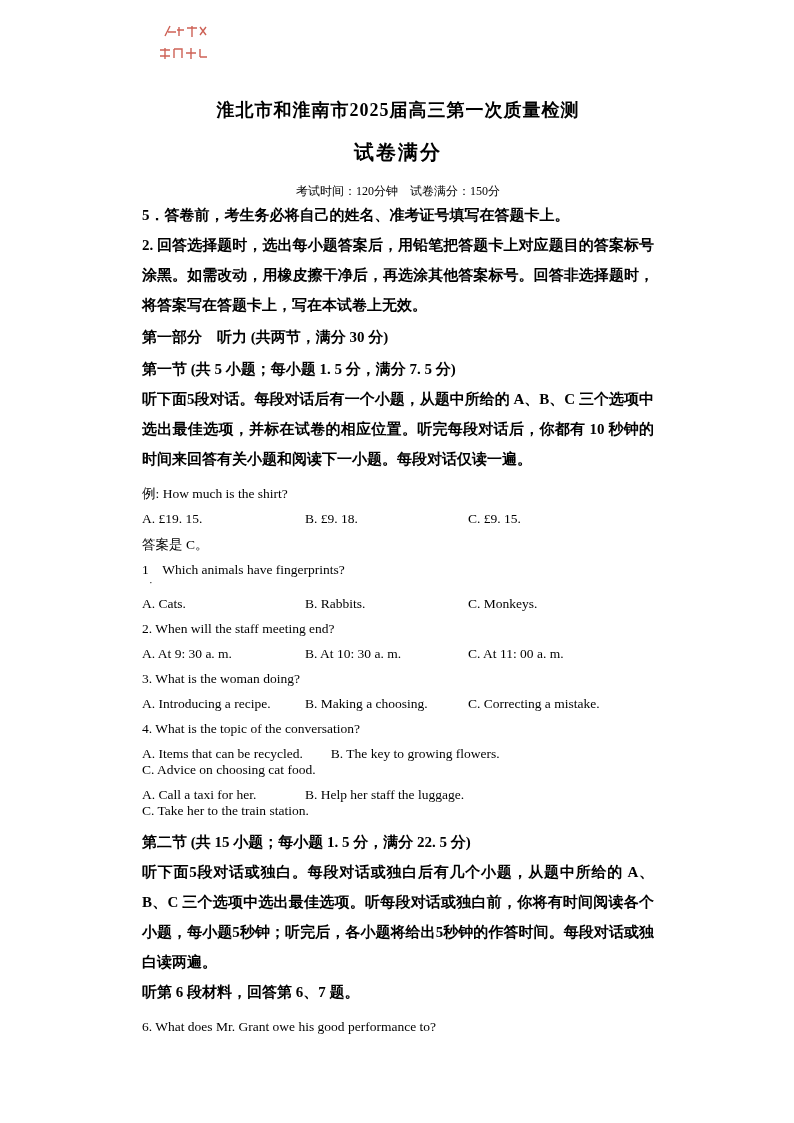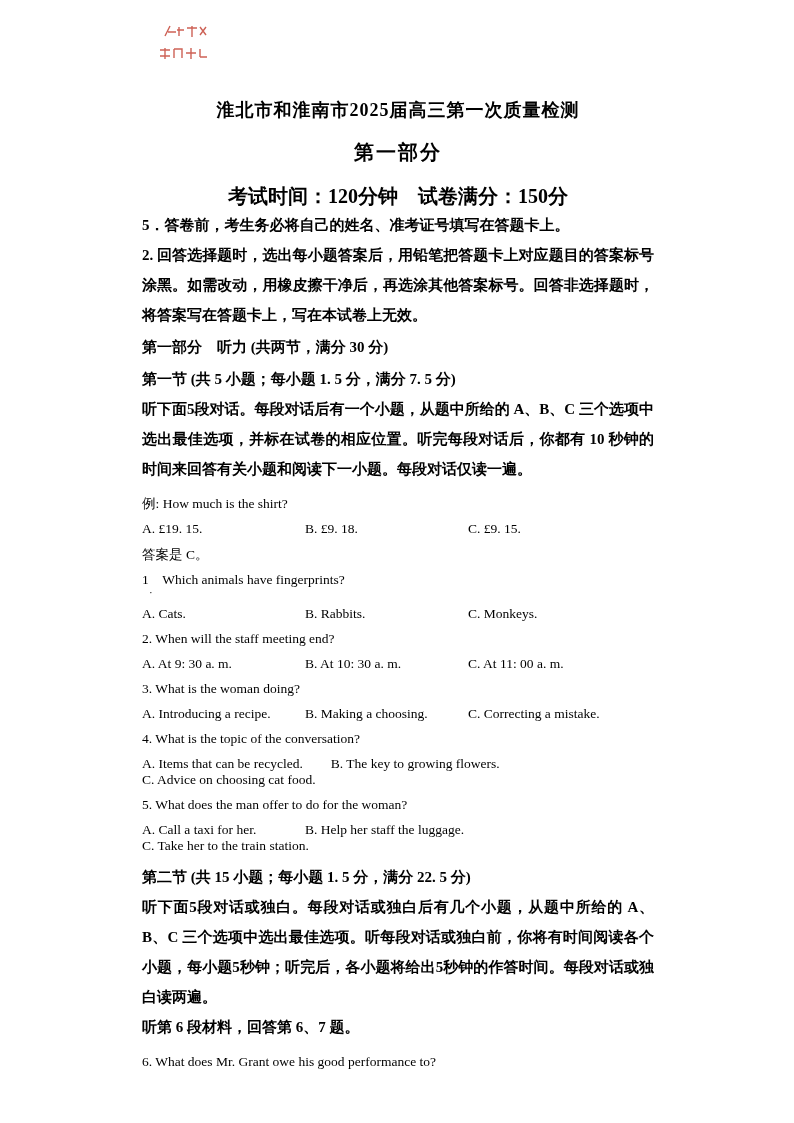--- a/index.html
+++ b/index.html
@@ -31,22 +31,22 @@
   }
   .subtitle {
     text-align: center;
     font-size: 20px;
     font-weight: bold;
     margin-top: 17px;
     letter-spacing: 2px;
   }
   .exam-info {
     text-align: center;
-    font-size: 20px;
-    font-weight: bold;
+    font-size: 12px;
+    font-weight: normal;
     margin-top: 17px;
     white-space: pre;
   }
 
   .zh {
     font-size: 15px;
     font-weight: bold;
     line-height: 30px;
     text-align: justify;
   }
@@ -90,21 +90,21 @@
     <path d="M3 13 L8 3 M6 9 H14 M17 4 V13 M15 7 H22 M25 5 H35 M30 3 V14 M38 4 L44 12 M44 4 L38 12" stroke="#c0392b" stroke-width="1.4" fill="none" opacity="0.8"></path>
   </svg>
   <svg class="stamp stamp-2" width="52" height="17" viewBox="0 0 52 17">
     <path d="M3 5 H13 M8 3 V14 M3 11 H13 M17 4 V13 M17 4 H25 V13 M29 8 H39 M34 3 V14 M43 4 V12 M43 12 H50" stroke="#c0392b" stroke-width="1.4" fill="none" opacity="0.8"></path>
   </svg>
   <svg class="stamp stamp-3" width="36" height="15" viewBox="0 0 36 15">
     <path d="M3 4 H11 M7 2 V12 M3 10 H11 M15 3 V12 M15 7 H22 M26 3 L33 11 M33 3 L26 11" stroke="#c0392b" stroke-width="1.4" fill="none" opacity="0.8"></path>
   </svg>
 
   <div class="title">淮北市和淮南市2025届高三第一次质量检测</div>
-  <div class="subtitle">第一部分</div>
+  <div class="subtitle">试卷满分</div>
   <div class="exam-info">考试时间：120分钟    试卷满分：150分</div>
 
   <div class="zh notice-item">5．答卷前，考生务必将自己的姓名、准考证号填写在答题卡上。</div>
   <div class="zh notice-item">2. 回答选择题时，选出每小题答案后，用铅笔把答题卡上对应题目的答案标号涂黑。如需改动，用橡皮擦干净后，再选涂其他答案标号。回答非选择题时，将答案写在答题卡上，写在本试卷上无效。</div>
 
   <div class="zh section-heading">第一部分　听力 (共两节，满分 30 分)</div>
   <div class="zh section-heading">第一节 (共 5 小题；每小题 1. 5 分，满分 7. 5 分)</div>
   <div class="zh">听下面5段对话。每段对话后有一个小题，从题中所给的 A、B、C 三个选项中选出最佳选项，并标在试卷的相应位置。听完每段对话后，你都有 10 秒钟的时间来回答有关小题和阅读下一小题。每段对话仅读一遍。</div>
 
   <div class="en-line example-q">例: How much is the shirt?</div>
@@ -136,21 +136,20 @@
   </div>
 
   <div class="q-block">
     <div class="en-line">4. What is the topic of the conversation?</div>
     <div class="en-line">
       <span class="opt">A. Items that can be recycled.</span><span class="opt">B. The key to growing flowers.</span><span class="opt">C. Advice on choosing cat food.</span>
     </div>
   </div>
 
   <div class="q-block">
-    <div class="en-line">5. What does the man offer to do for the woman?</div>
     <div class="en-line">
       <span class="opt">A. Call a taxi for her.</span><span class="opt">B. Help her staff the luggage.</span><span class="opt">C. Take her to the train station.</span>
     </div>
   </div>
 
   <div class="zh section-heading" style="margin-top:8px;">第二节 (共 15 小题；每小题 1. 5 分，满分 22. 5 分)</div>
   <div class="zh">听下面5段对话或独白。每段对话或独白后有几个小题，从题中所给的 A、B、C 三个选项中选出最佳选项。听每段对话或独白前，你将有时间阅读各个小题，每小题5秒钟；听完后，各小题将给出5秒钟的作答时间。每段对话或独白读两遍。</div>
   <div class="zh">听第 6 段材料，回答第 6、7 题。</div>
   <div class="en-line" style="margin-top:12px;">6. What does Mr. Grant owe his good performance to?</div>
 

